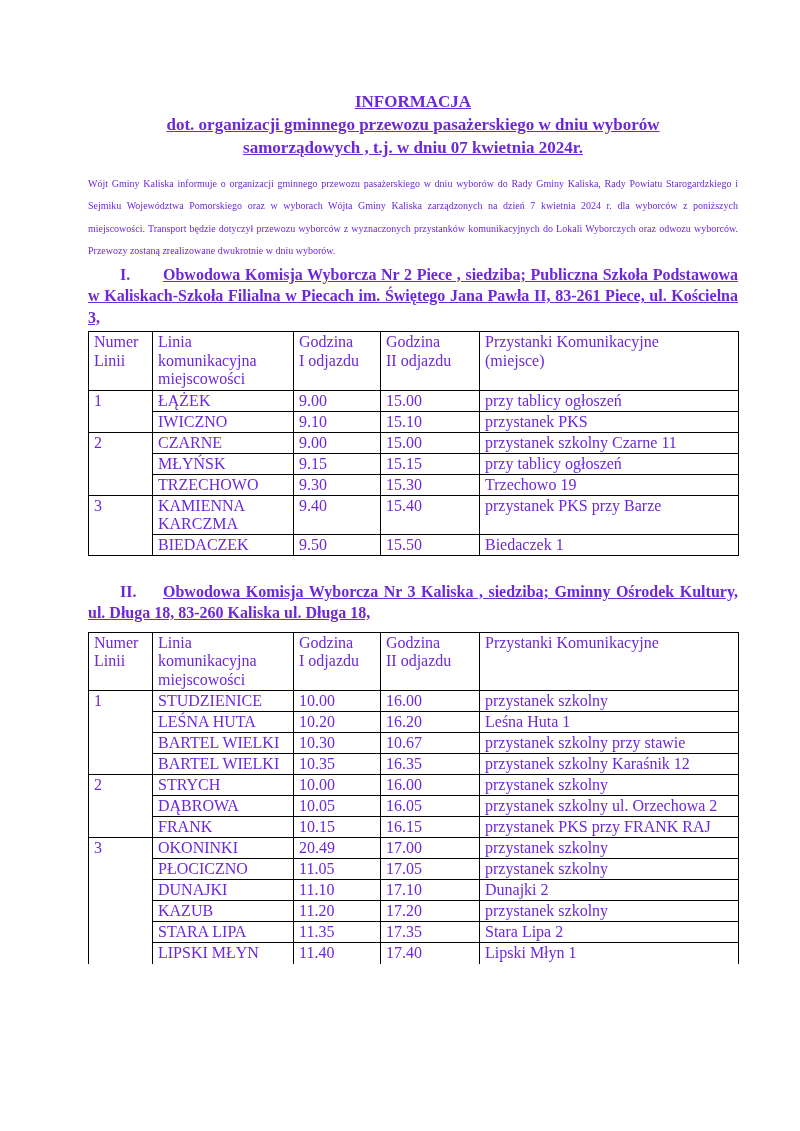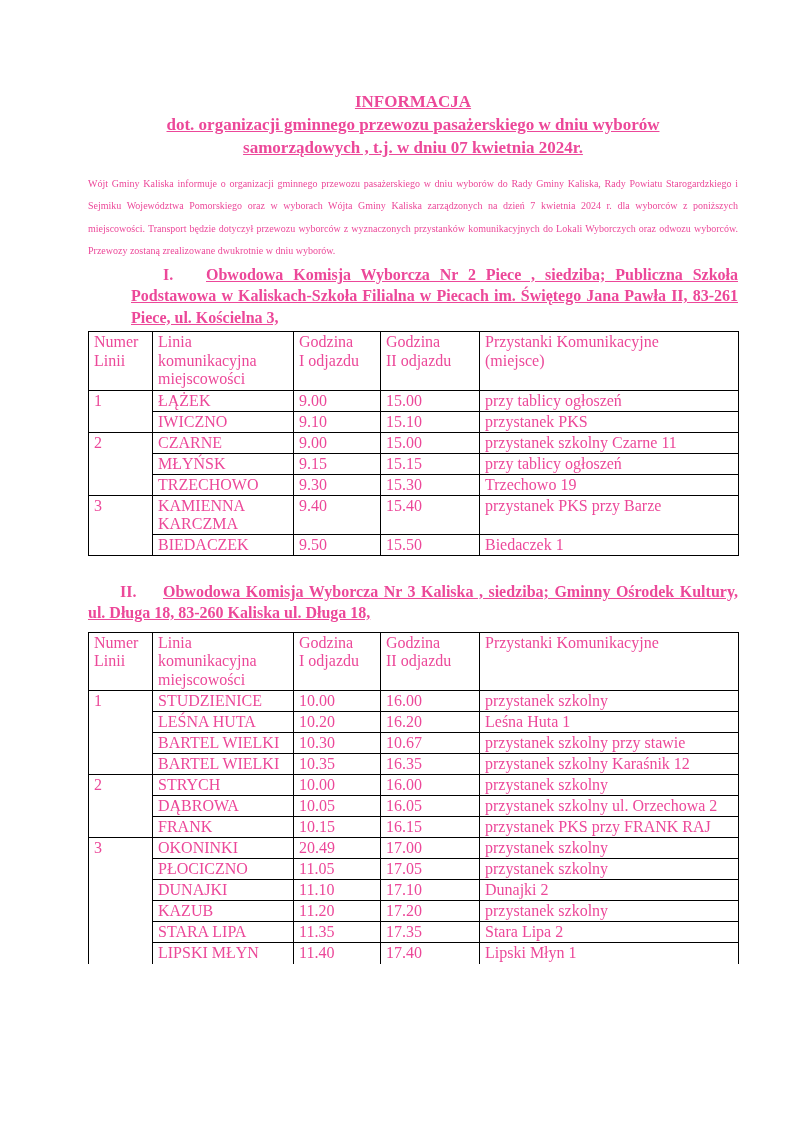--- a/index.html
+++ b/index.html
@@ -1,19 +1,19 @@
 <!DOCTYPE html>
 <html><head>
 <meta charset="utf-8">
 <style>
   html, body { margin: 0; padding: 0; background: #ffffff; }
   .page {
     width: 800px; height: 964px;
     background: #ffffff;
-    color: #ec4899;
+    color: #6d28d9;
     font-family: "Liberation Serif", "DejaVu Serif", serif;
     position: relative;
     overflow: hidden;
     box-sizing: border-box;
     padding: 90px 62px 0 88px;
   }
   .content { width: 650px; }
 
   
   .title-line {
@@ -32,21 +32,21 @@
     text-align: justify;
   }
 
   
   .section-heading {
     font-size: 16px;
     font-weight: bold;
     line-height: 21.5px;
     text-align: justify;
   }
-  .sec1 { margin-top: 1px; margin-left: 43px; }
+  .sec1 { margin-top: 1px; }
   .sec2 { margin-top: 25px; }
   .sec-num {
     display: inline-block;
     margin-left: 32px;
     width: 43px;
   }
 
   
   table.schedule {
     border-collapse: collapse;

